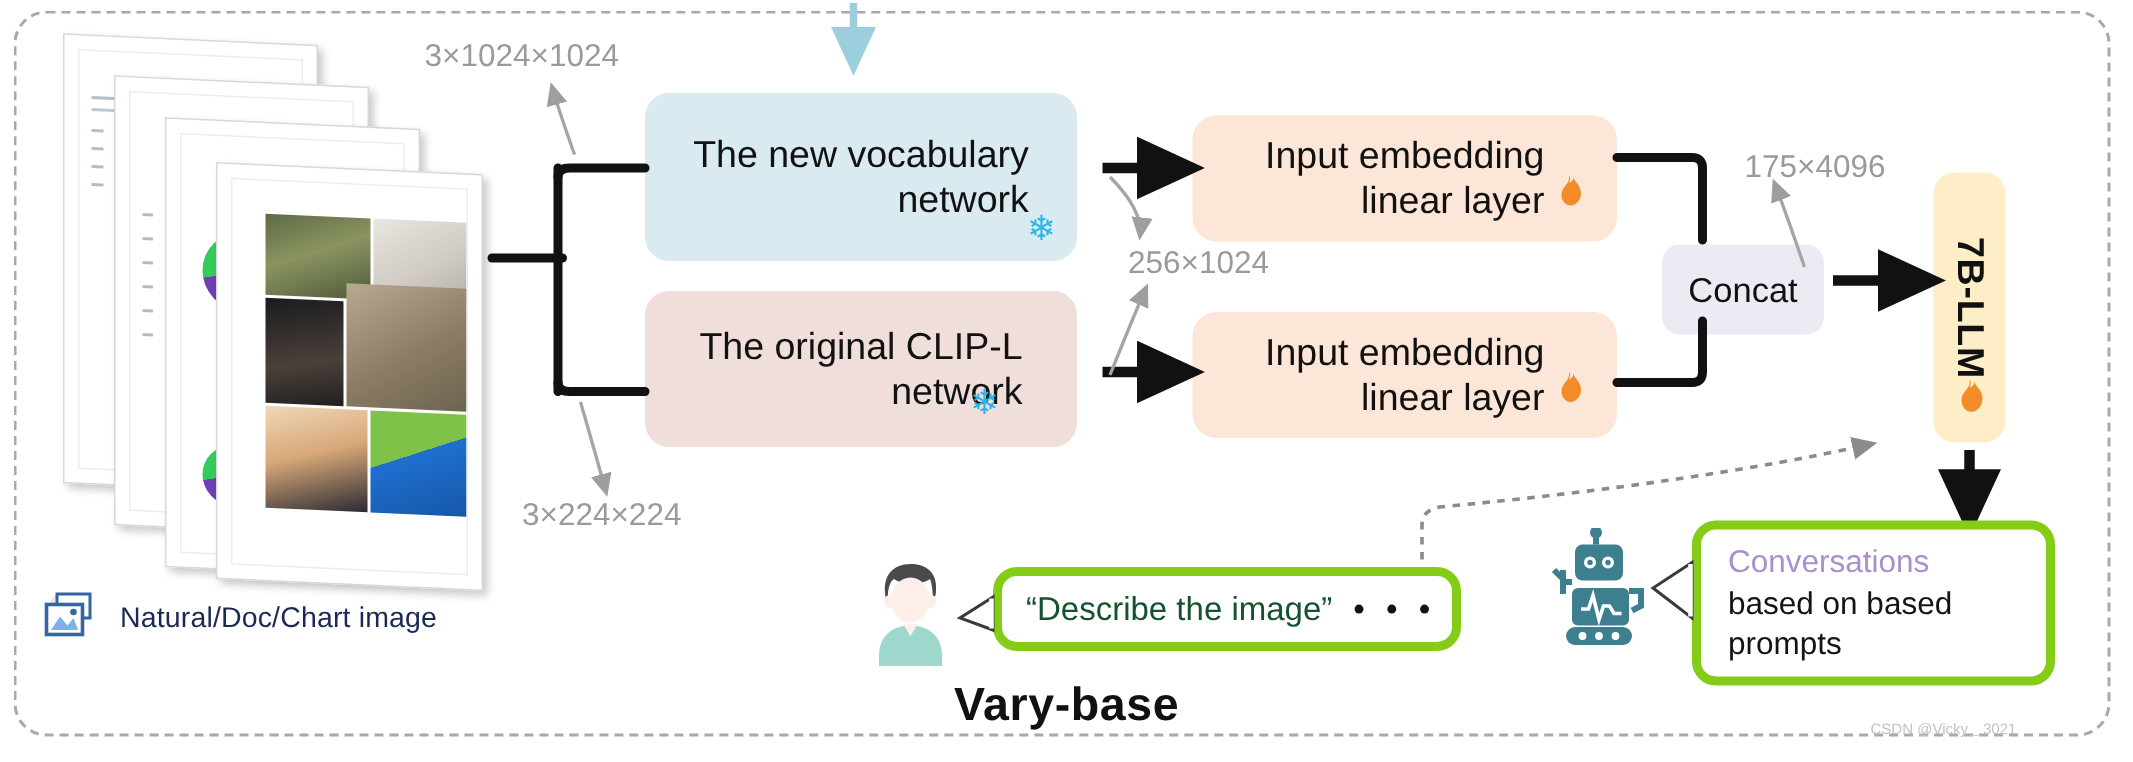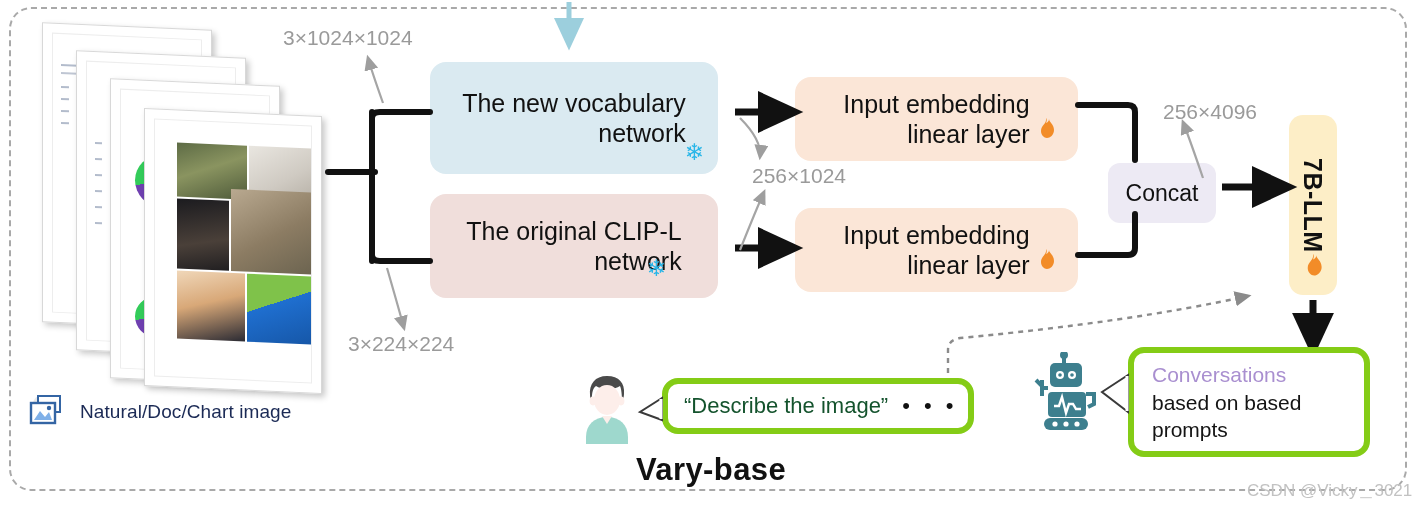--- a/index.html
+++ b/index.html
@@ -68,21 +68,21 @@
   .bub-user{left:662px;top:378px;width:312px;height:56px;display:flex;align-items:center;
             padding-left:16px;gap:14px;}
   .bub-user .q{font-size:22px;color:#14532d;white-space:nowrap;}
   .bub-user .dots{font-size:22px;color:#111;letter-spacing:4px;}
   .bub-bot{left:1128px;top:347px;width:242px;height:110px;padding:8px 0 0 18px;}
   .bub-bot .l1{font-size:21px;color:#a98fd0;line-height:1.32;}
   .bub-bot .l2{font-size:21px;color:#141414;line-height:1.32;}
 
   .vary{position:absolute;left:636px;top:452px;font-size:31px;font-weight:700;color:#111;
         letter-spacing:.4px;}
-  .watermark{position:absolute;left:1247px;top:479px;font-size:17px;color:#c2c2c2;}
+  .watermark{position:absolute;left:1247px;top:479px;font-size:10px;color:#c2c2c2;}
 
   svg.over{position:absolute;left:0;top:0;width:1422px;height:508px;pointer-events:none;}
 </style>
 </head>
 <body>
 
 <div id="stage">
 
   <div class="outer-frame"></div>
 
@@ -193,21 +193,21 @@
     <span class="badge flame" style="left:11px;bottom:8px;">
       <svg width="24" height="30" viewBox="0 0 22 28">
           <path d="M12 1c1 6-5 7-5 13 0 4 3 7 6 7s7-3 7-8c0-6-5-8-5-11 0 3-3 4-3 4 1-2 1-4 0-5z" fill="#f28c28"></path>
         </svg>
     </span>
   </div>
 
   <div class="dim d-1024">3×1024×1024</div>
   <div class="dim d-224">3×224×224</div>
   <div class="dim d-256-1024">256×1024</div>
-  <div class="dim d-256-4096">256×4096</div>
+  <div class="dim d-256-4096">175×4096</div>
 
   <svg class="over">
     <defs>
       <marker id="blk" markerWidth="7" markerHeight="7" refX="4.6" refY="3" orient="auto">
         <path d="M0,0 L6.5,3 L0,6 z" fill="#111"></path>
       </marker>
       <marker id="gry" markerWidth="8" markerHeight="8" refX="5.5" refY="3.2" orient="auto">
         <path d="M0,0 L7,3.2 L0,6.4 z" fill="#9e9e9e"></path>
       </marker>
       <marker id="dsh" markerWidth="8" markerHeight="8" refX="5.5" refY="3.2" orient="auto">

